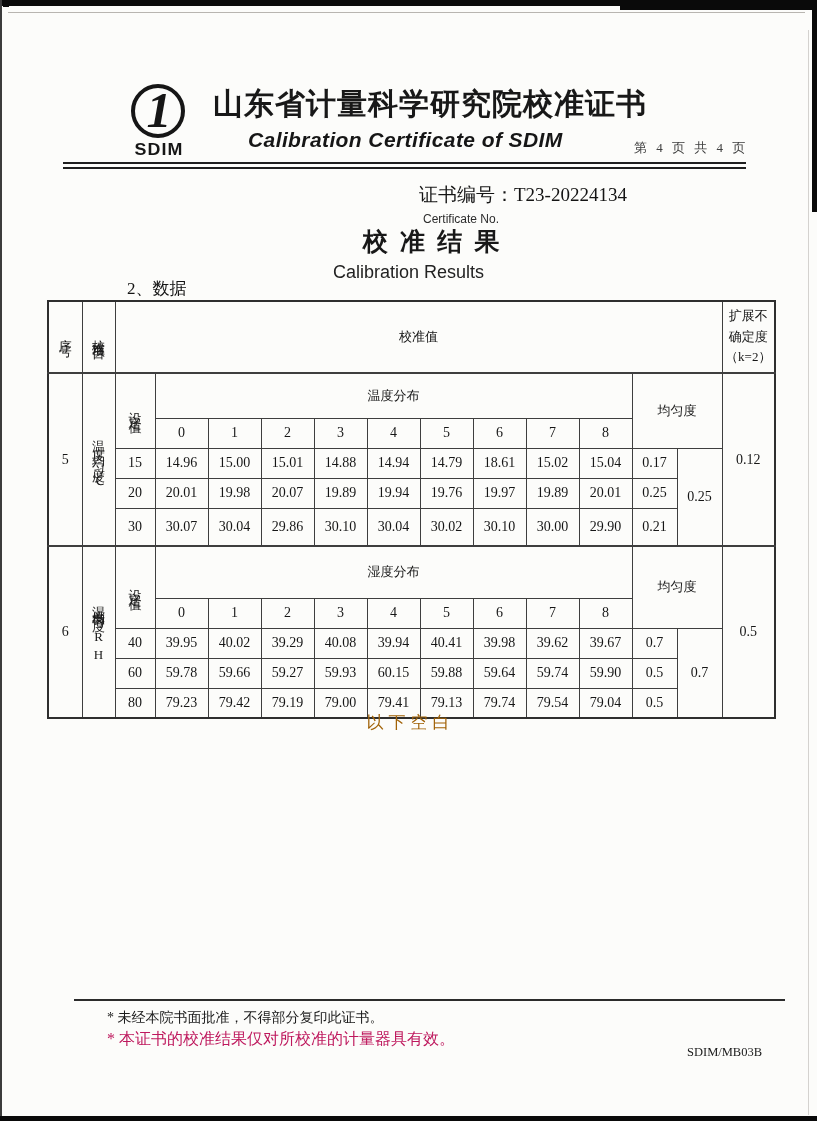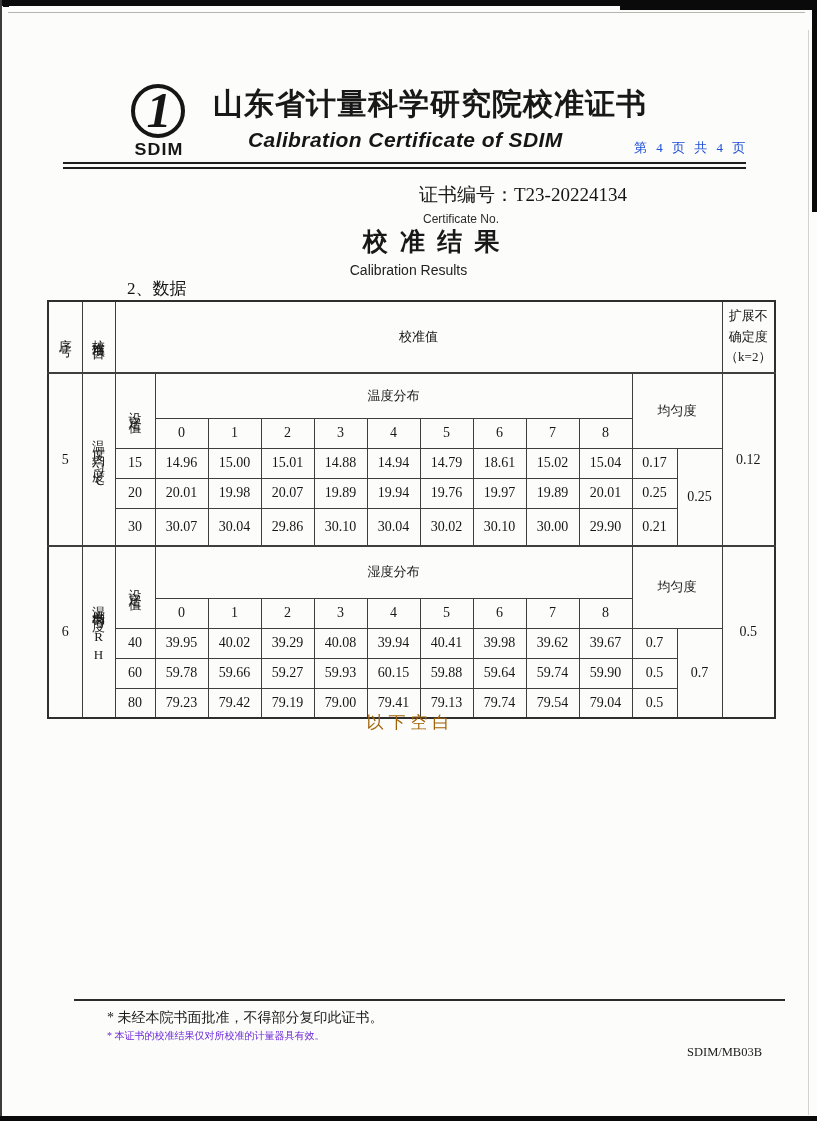--- a/index.html
+++ b/index.html
@@ -18,47 +18,47 @@
   .art-bottom { left:0; top:1116px; width:817px; height:5px; }
   .hairline-top { position:absolute; left:8px; top:12px; width:797px; height:1px; background:#b8b5b0; }
   .hairline-right { position:absolute; left:808px; top:30px; width:1px; height:1085px; background:#d4d2cf; }
 
   
   .logo { position:absolute; left:124px; top:82px; width:70px; text-align:center; }
   .logo-mark { display:block; margin:0 auto; }
   .logo-text { font-family:"Liberation Sans", sans-serif; font-weight:bold; font-size:17px; letter-spacing:1px; color:#161616; transform:scaleX(1.05); display:block; margin-top:-2px; }
   .title-cn { position:absolute; left:213px; top:84px; font-size:30px; font-weight:bold; letter-spacing:1px; color:#181818; }
   .title-en { position:absolute; left:248px; top:128px; font-family:"Liberation Sans", sans-serif; font-size:21px; font-weight:bold; letter-spacing:0.4px; color:#161616;font-style:italic; }
-  .page-label { position:absolute; left:634px; top:139px; font-size:13px; letter-spacing:3px; color:#1d4ed8; }
+  .page-label { position:absolute; left:634px; top:139px; font-size:13px; letter-spacing:3px; color:#404040; }
   .header-rule { position:absolute; left:63px; top:162px; width:683px; height:3px; border-top:2px solid #1f1f1f; border-bottom:2px solid #1f1f1f; }
 
   .cert-no { position:absolute; left:419px; top:182px; font-size:19px; color:#141414; }
   .cert-no-en { position:absolute; left:423px; top:212px; font-family:"Liberation Sans", sans-serif; font-size:12px; color:#2c2c2c; }
   .results-title { position:absolute; left:0; top:225px; width:817px; text-align:center; font-size:25px; font-weight:bold; letter-spacing:3px; color:#181818;padding-left:24px; }
-  .results-sub { position:absolute; left:0; top:262px; width:817px; text-align:center; font-family:"Liberation Sans", sans-serif; font-size:14px; color:#222; }
+  .results-sub { position:absolute; left:0; top:262px; width:817px; text-align:center; font-family:"Liberation Sans", sans-serif; font-size:18px; color:#222; }
   .data-heading { position:absolute; left:127px; top:277px; font-size:17px; color:#141414; }
 
   
   table.cal { position:absolute; left:47px; top:300px; width:727px; border-collapse:collapse; table-layout:fixed; text-align:center; font-size:14px; color:#161616; }
   table.cal td { border:1px solid #3e3e3e; padding:0 1px; overflow:hidden; }
   table.cal { border:2px solid #2e2e2e; }
   tr.sect td { border-top-width:2px;margin-left:32px; }
   .hdr { font-size:13px; }
   .unc-hdr { font-size:13px; line-height:1.6; }
   .vt { writing-mode:vertical-rl; text-orientation:upright; display:inline-block; line-height:1; font-size:13px; }
   .sp2 { letter-spacing:3px; }
   .sp4 { letter-spacing:5px; }
   .sp6 { letter-spacing:7px; }
 
   .blank-note { position:absolute; left:47px; top:711px; width:727px; text-align:center; font-size:17px; letter-spacing:5px; color:#a16207; }
 
   
   .footer-rule { position:absolute; left:74px; top:999px; width:711px; height:2px; background:#2b2b2b; }
   .note1 { position:absolute; left:107px; top:1009px; font-size:14px; color:#1a1a1a; }
-  .note2 { position:absolute; left:107px; top:1029px; font-size:10px; color:#6d28d9; }
+  .note2 { position:absolute; left:107px; top:1029px; font-size:16px; color:#be185d; }
   .form-code { position:absolute; left:687px; top:1045px; font-size:12.5px; color:#1a1a1a; }
 </style>
 </head>
 <body>
 
 <div class="page">
 
   <div class="art art-top"></div>
   <div class="art art-top-right"></div>
   <div class="art art-dot"></div>

